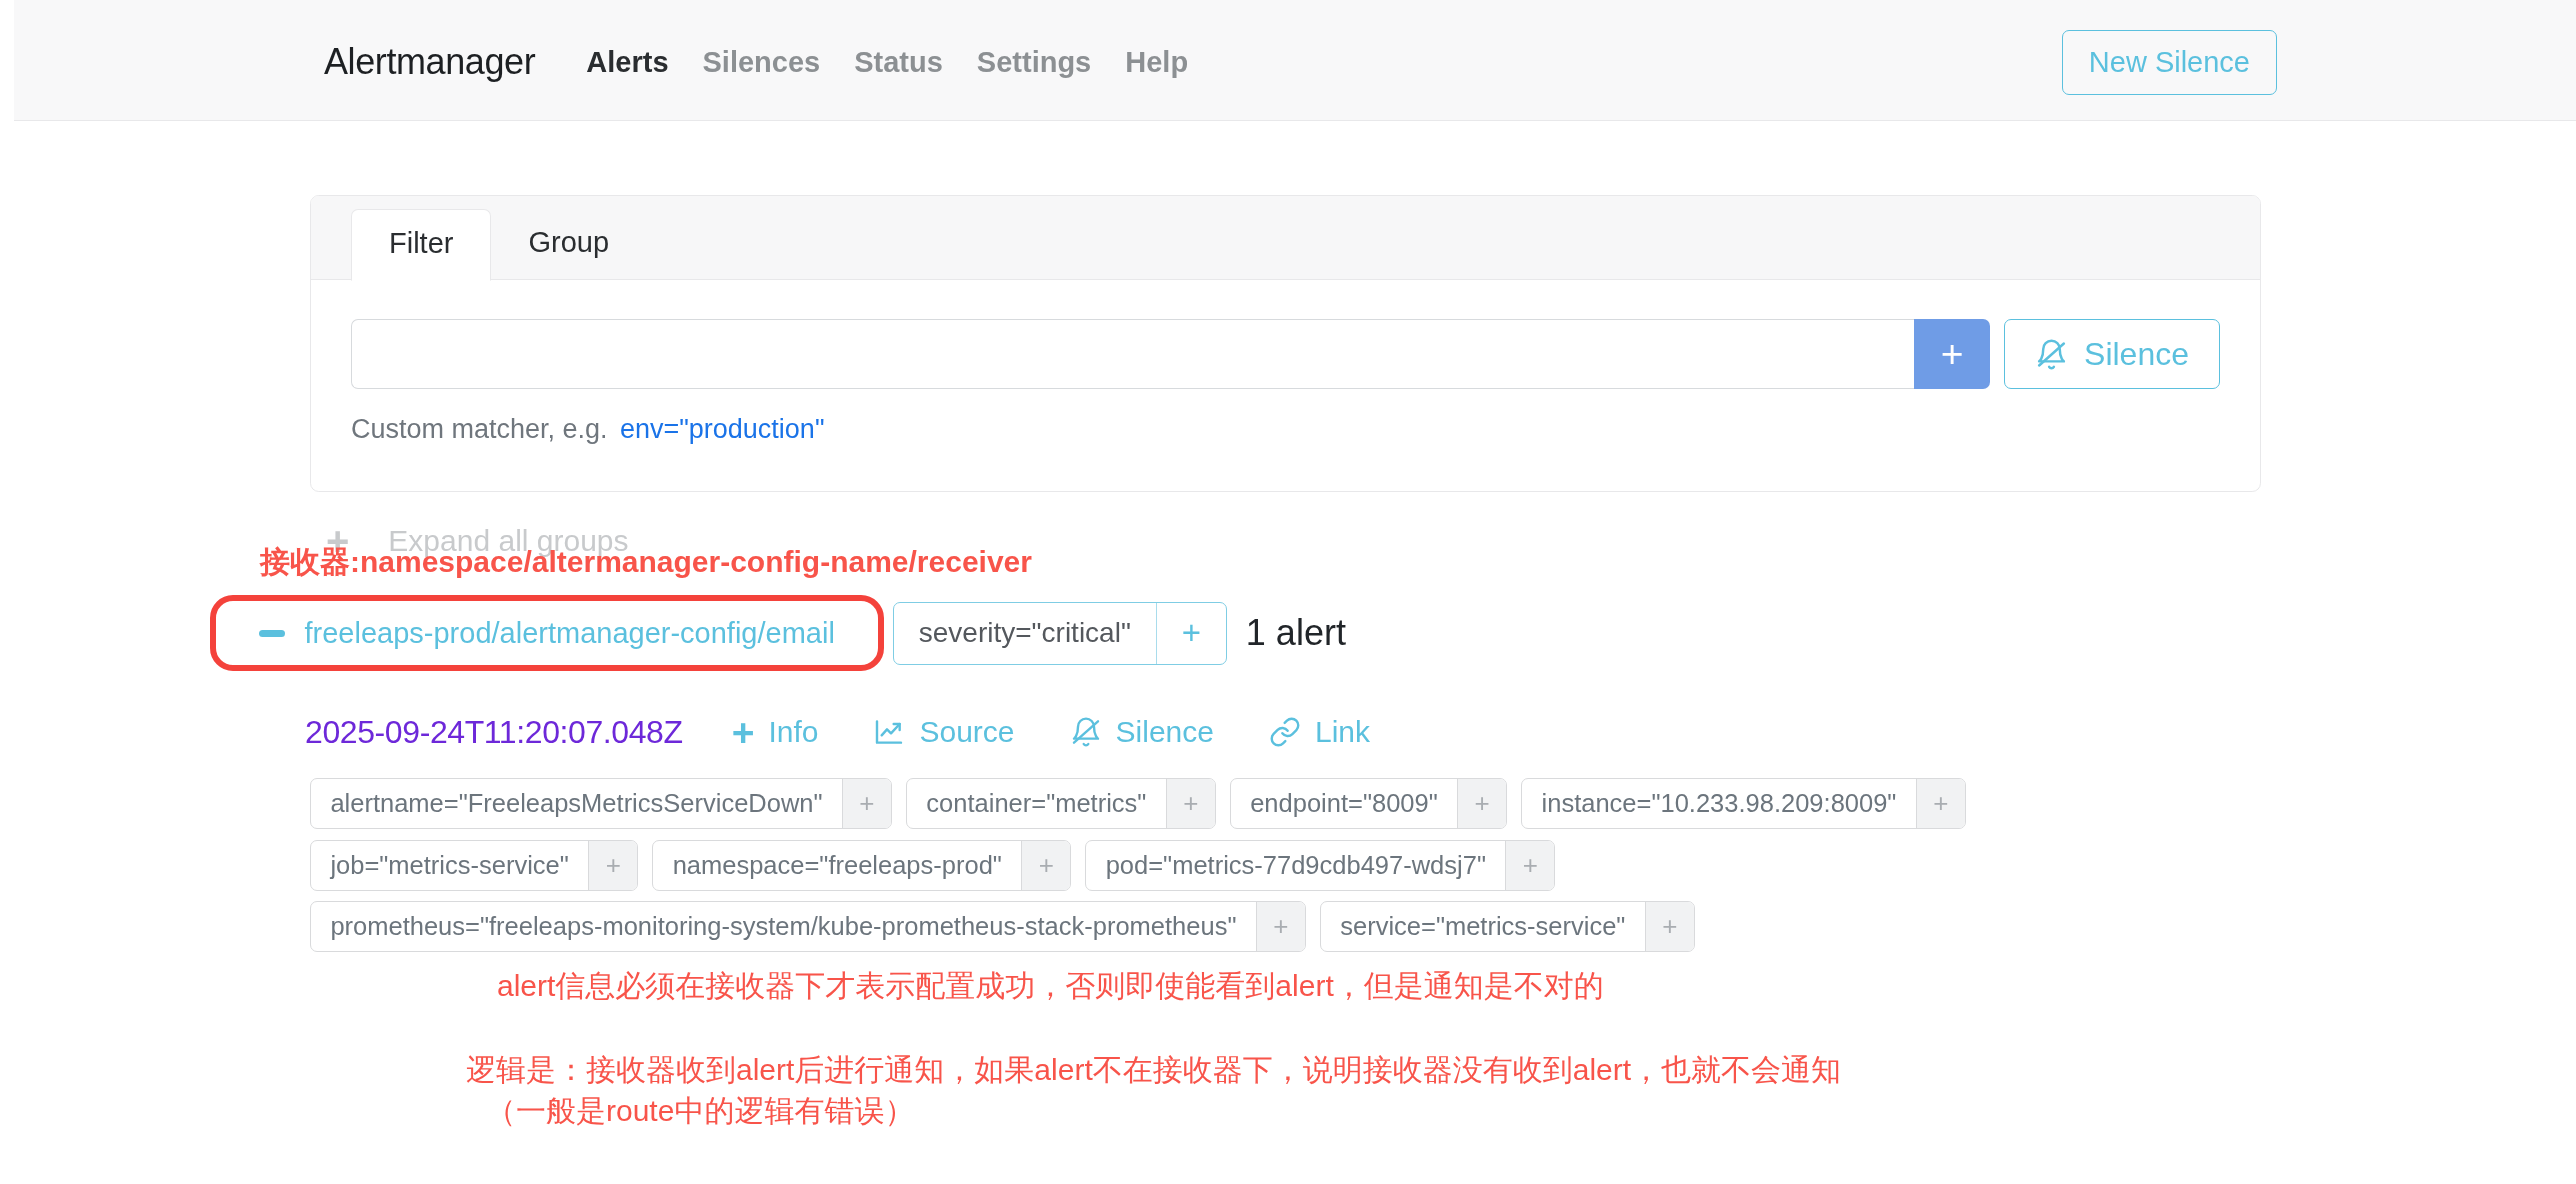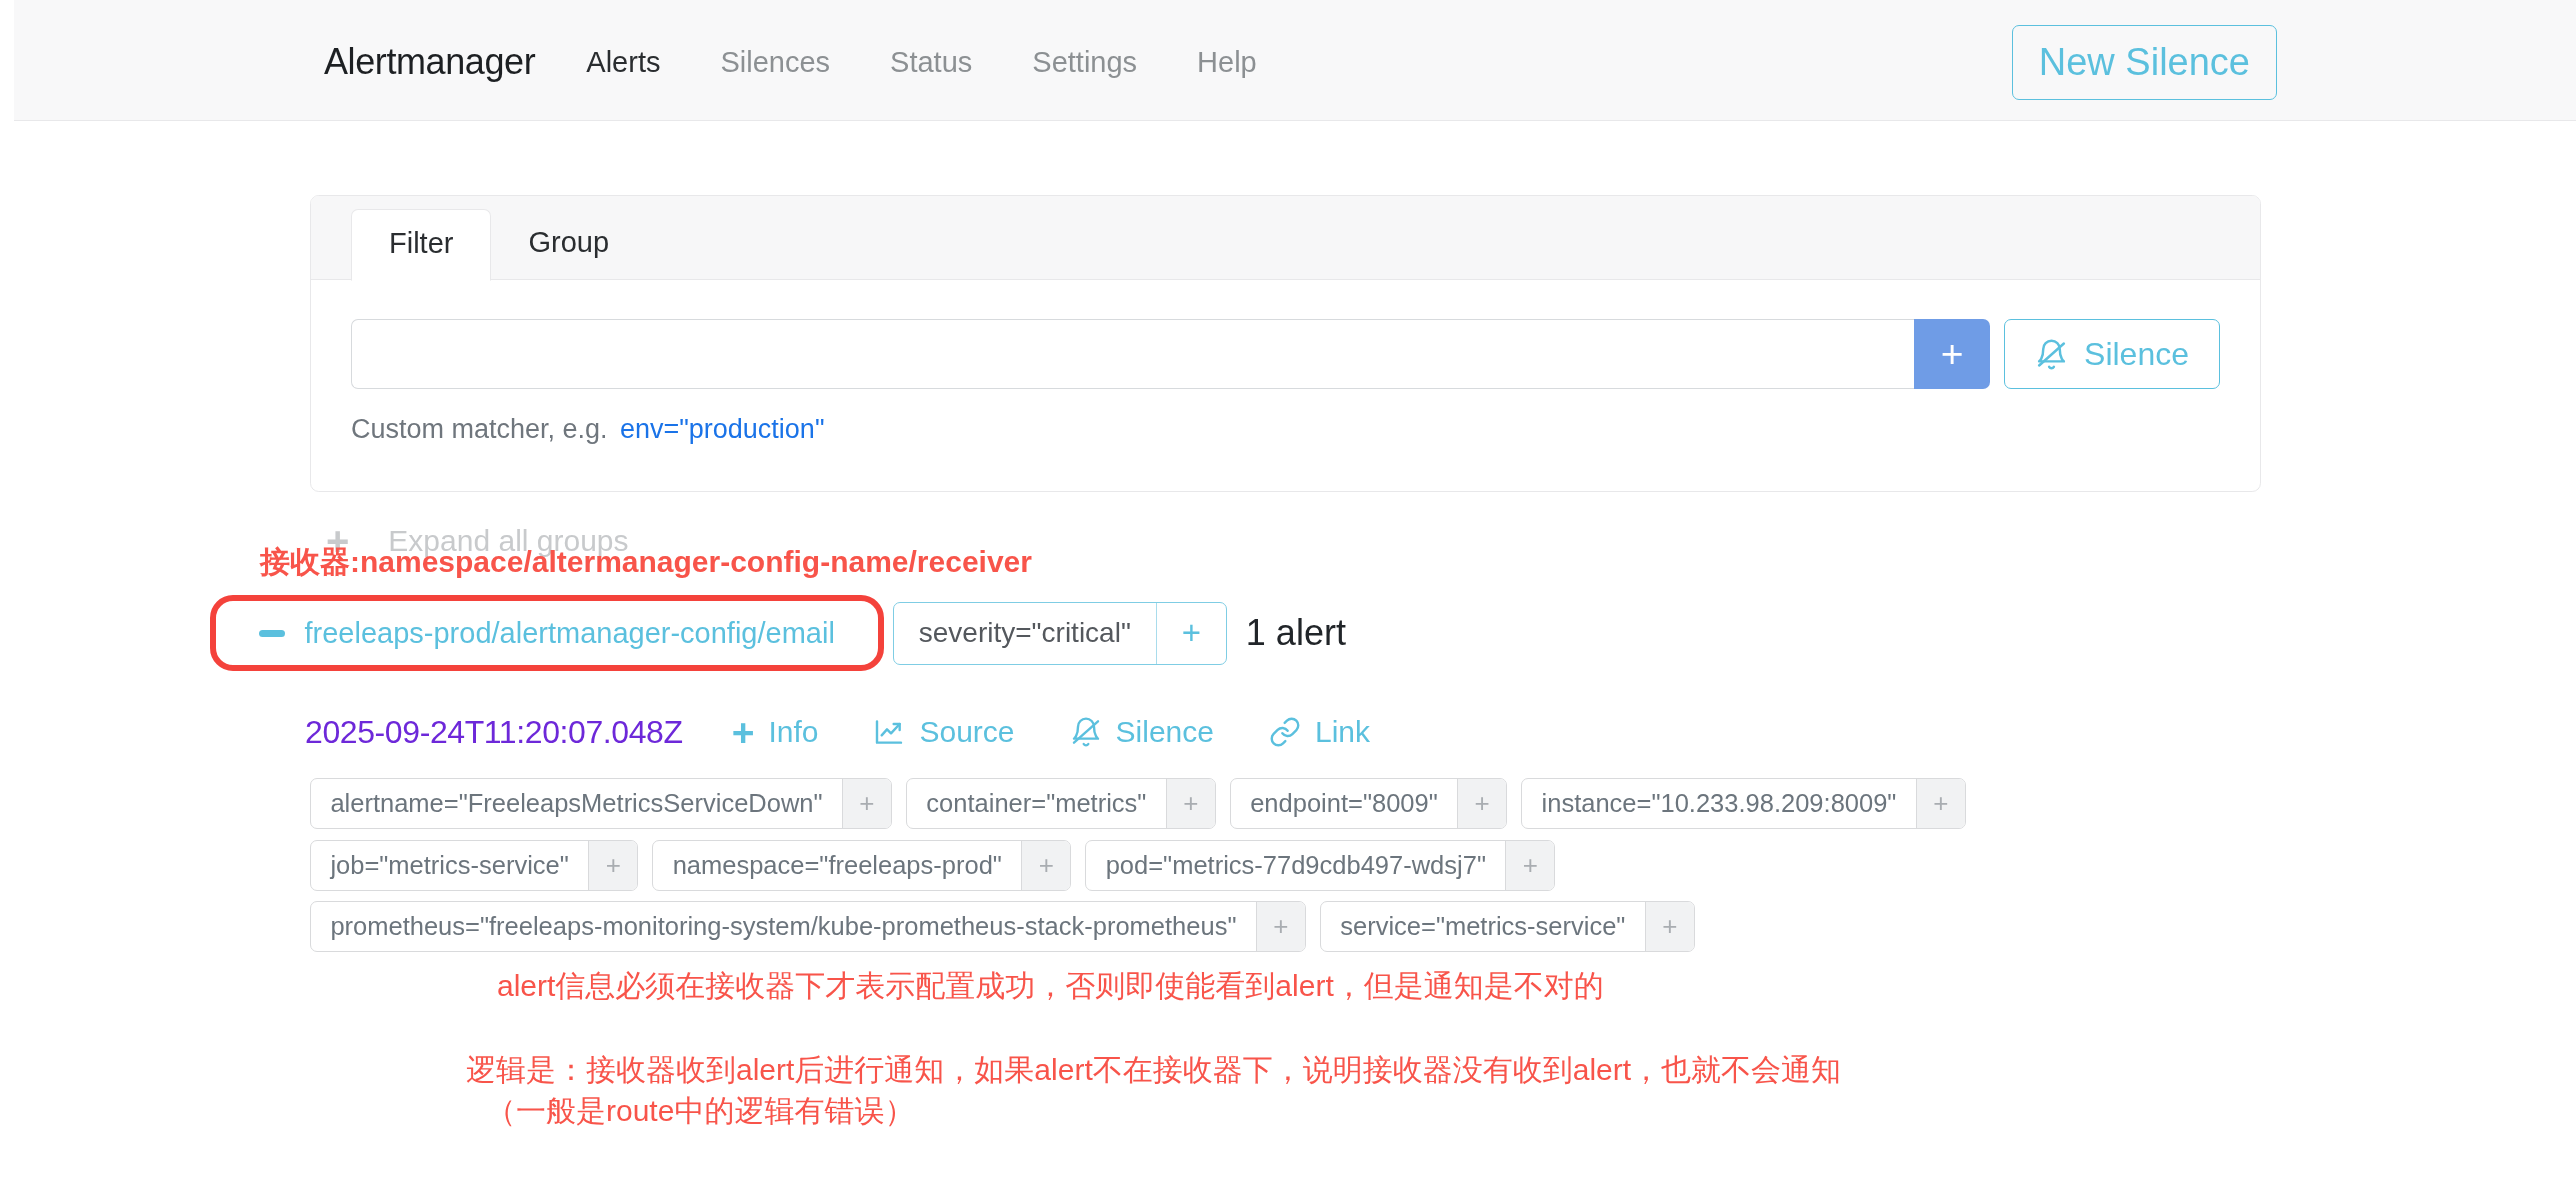--- a/index.html
+++ b/index.html
@@ -13,25 +13,25 @@
   }
   
   .navbar {
     position: absolute; left: 0; top: 0; width: 2576px; height: 121px;
     background: #f8f8f9; border-bottom: 1.8px solid #e8e8ea;
     display: flex; align-items: center;
     padding: 4px 313px 0 310px;
     margin-left: 14px;
   }
   .brand { font-size: 36px; font-weight: 500; color: #1d2023; margin-right: 51px; letter-spacing: -0.4px; cursor: pointer; }
-  .nav-links { display: flex; gap: 60px; font-size: 29px; flex: 1; align-items: center; }
+  .nav-links { display: flex; gap: 34px; font-size: 29px; flex: 1; align-items: center; font-weight: bold; }
   .nav-link { color: #8c9093; cursor: pointer; }
   .nav-link.active { color: #2a2d30; }
   .new-silence-btn {
-    font-size: 38px; color: #5bc0de; border: 1.8px solid #5bc0de; border-radius: 7px;
+    font-size: 29px; color: #5bc0de; border: 1.8px solid #5bc0de; border-radius: 7px;
     background: transparent; padding: 15px 26px; cursor: pointer;
     font-family: "Liberation Sans", sans-serif;
   }
   
   .card {
     position: absolute; left: 310px; top: 195px; width: 1951px;
     background: #fff; border: 1.8px solid #e8e8ea; border-radius: 8.8px;
   }
   .card-header {
     position: relative; height: 84px;

